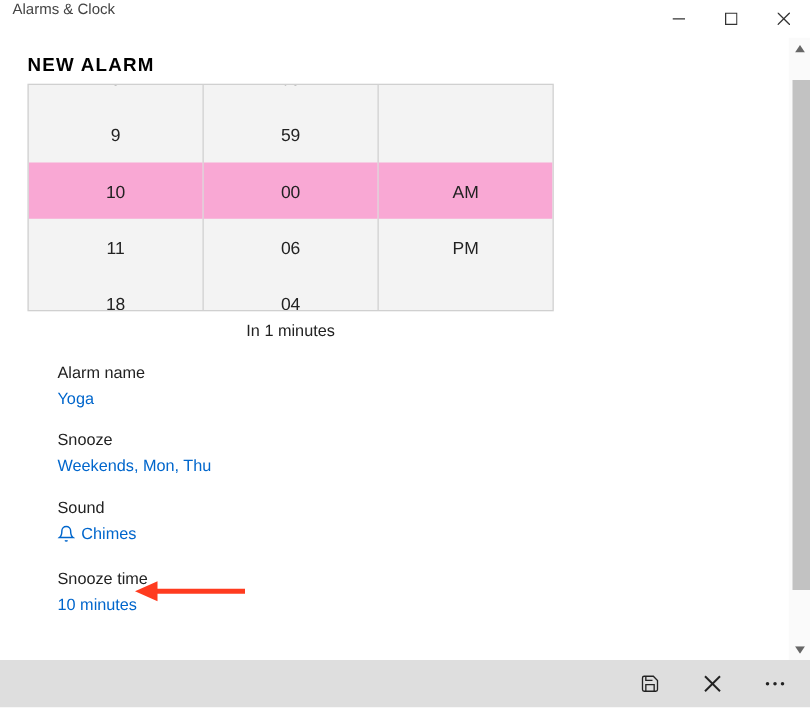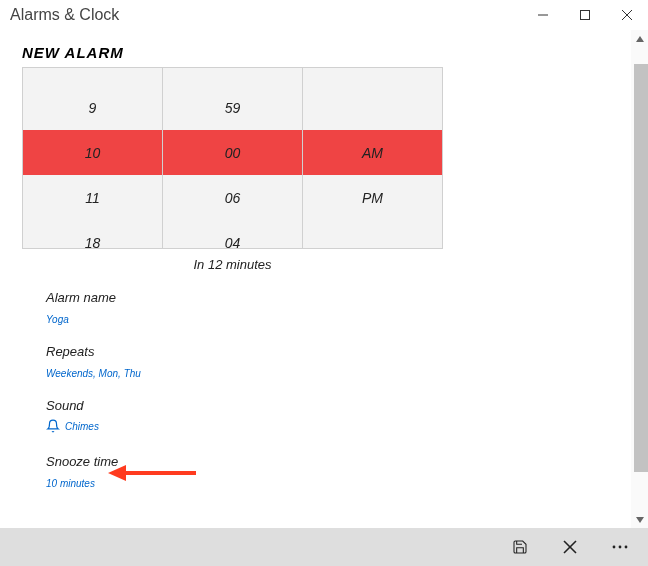--- a/index.html
+++ b/index.html
@@ -8,44 +8,42 @@
     font-size: 13px;
     background: #fff;
     width: 648px;
     height: 566px;
     overflow: hidden;
     position: relative;
   }
   .titlebar {
     height: 30px;
     display: flex;
-    align-items: center;
     padding-left: 10px;
-    font-size: 16px;
+    font-size: 12px;
     color: #444;
   }
   .titlebar-title { flex: 1; }
   .window-controls { display: flex; }
   .wc-btn {
     width: 42px;
     height: 30px;
     display: flex;
     align-items: center;
     justify-content: center;
     color: #444;
     font-size: 13px;
   }
   .content-wrap {
     position: absolute;
     top: 30px;
     left: 0;
     right: 0;
     bottom: 38px;
     overflow: hidden;
-    font-style: italic;
   }
   .scroll-track {
     position: absolute;
     right: 0;
     top: 0;
     width: 17px;
     height: 100%;
     background: #fafafa;
   }
   .scroll-arrow {
@@ -88,33 +86,33 @@
   .picker-col:last-child { border-right: none; }
   .cell {
     height: 45px;
     display: flex;
     align-items: center;
     justify-content: center;
     font-size: 14px;
     color: #222;
   }
   .picker-row-sel {
-    background: #ef4444;
+    background: #f9a8d4;
   }
   .rel-time {
     text-align: center;
     margin-top: 8px;
     margin-right: 170px;
     font-size: 13px;
     color: #222;
   }
   .field-block { margin-top: 18px; margin-left: 24px; }
   .field-label { font-size: 13px; color: #222; margin-bottom: 6px; }
   .field-value {
-    font-size: 10px;
+    font-size: 13px;
     color: #0066cc;
     display: inline-flex;
     align-items: center;
     gap: 5px;
   }
   .bell-icon {
     width: 14px; height: 14px;
     display: inline-block;
   }
   .arrow-annot {
@@ -196,29 +194,29 @@
         <div class="picker-stack">
           <div class="cell"></div>
           <div class="cell"></div>
           <div class="cell picker-row-sel">AM</div>
           <div class="cell">PM</div>
           <div class="cell"></div>
         </div>
       </div>
     </div>
 
-    <div class="rel-time">In 12 minutes</div>
+    <div class="rel-time">In 1 minutes</div>
 
     <div class="field-block">
       <div class="field-label">Alarm name</div>
       <div class="field-value">Yoga</div>
     </div>
 
     <div class="field-block">
-      <div class="field-label">Repeats</div>
+      <div class="field-label">Snooze</div>
       <div class="field-value">Weekends, Mon, Thu</div>
     </div>
 
     <div class="field-block">
       <div class="field-label">Sound</div>
       <div class="field-value">
         <span class="bell-icon">
           <svg width="14" height="14" viewBox="0 0 24 24" fill="none" stroke="#0066cc" stroke-width="2">
             <path d="M18 8a6 6 0 0 0-12 0c0 7-3 9-3 9h18s-3-2-3-9"></path>
             <path d="M13.7 21a2 2 0 0 1-3.4 0"></path>

